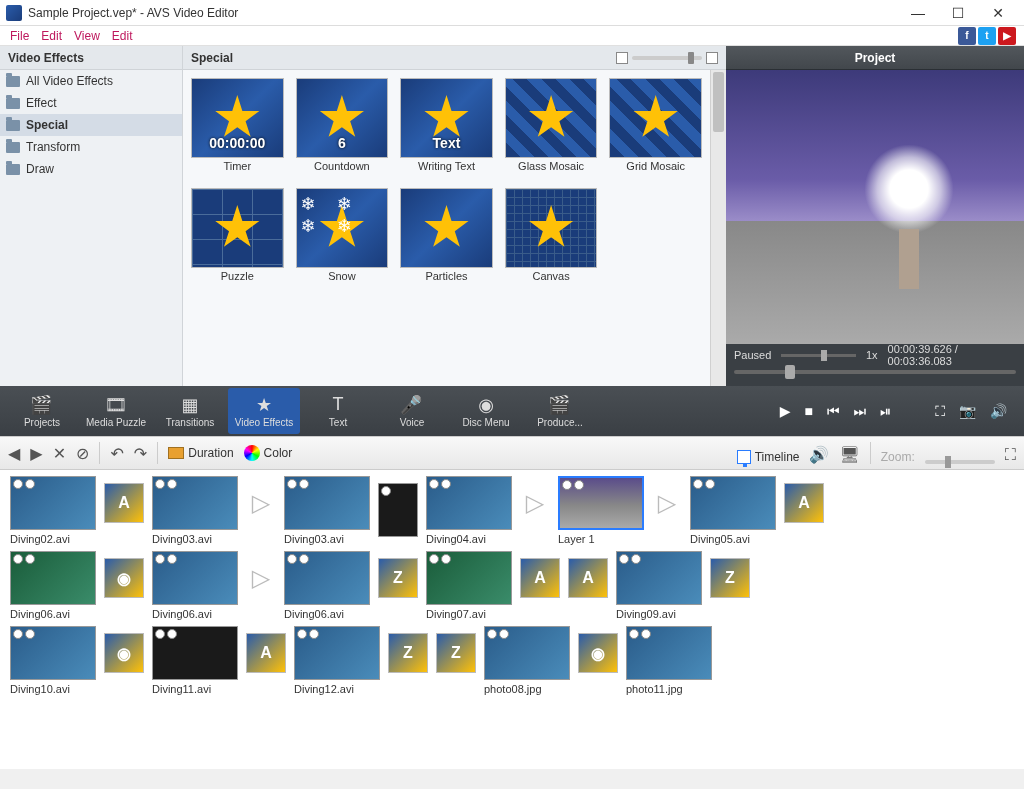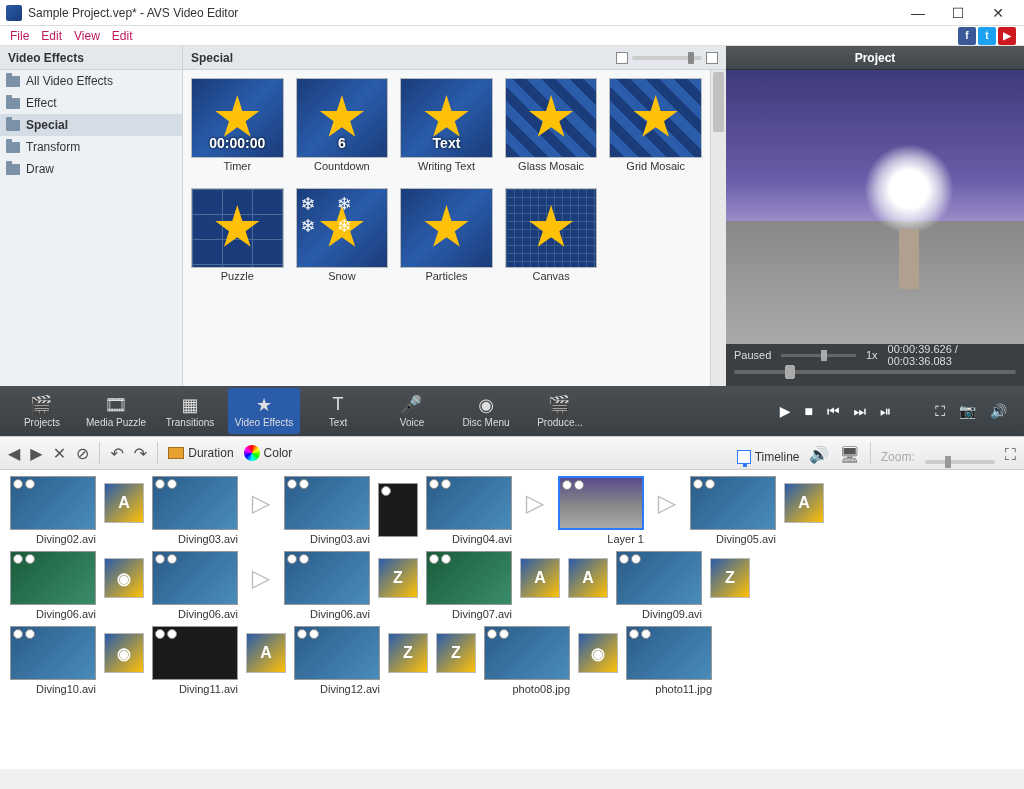--- a/index.html
+++ b/index.html
@@ -76,21 +76,21 @@
 .edit-tb .sep{width:1px;height:22px;background:#ccc}
 .edit-tb .lbl{display:flex;align-items:center;gap:4px}
 .edit-tb .rpart{margin-left:auto;display:flex;align-items:flex-end;gap:10px}
 .zoom-sl{width:70px;height:4px;background:#ccc;border-radius:2px;position:relative}
 .zoom-sl::after{content:"";position:absolute;left:20px;top:-4px;width:6px;height:12px;background:#999}
 .disabled{color:#aaa}
 
 
 .story { flex:1; height: 299px; background:#fff; overflow:auto; padding:6px 10px; }
 .srow{display:flex;align-items:flex-start;gap:8px;margin-bottom:6px}
-.clip{display:flex;flex-direction:column;align-items:flex-end}
+.clip{display:flex;flex-direction:column;align-items:flex-start}
 .clip-thumb{width:86px;height:54px;background:linear-gradient(135deg,#2a5c8a,#4a8cba);border:1px solid #999;position:relative}
 .clip-thumb.sel{border:2px solid #2a7cff}
 .clip-thumb .dot{position:absolute;top:2px;left:2px;width:10px;height:10px;background:#fff;border:1px solid #888;border-radius:50%}
 .clip-thumb .dot2{position:absolute;top:2px;left:14px;width:10px;height:10px;background:#fff;border:1px solid #888;border-radius:50%}
 .clip-label{font-size:11px;color:#333;margin-top:3px;max-width:86px;overflow:hidden;white-space:nowrap;text-overflow:ellipsis}
 .trans-thumb{width:40px;height:40px;border:1px solid #bbb;background:linear-gradient(135deg,#2a5caa,#ffc107);display:flex;align-items:center;justify-content:center;color:#fff;font-weight:bold;font-size:16px;margin-top:7px}
 .arrow{width:30px;height:40px;display:flex;align-items:center;justify-content:center;color:#bbb;font-size:24px;margin-top:7px}
 .clip-thumb.tree{background:linear-gradient(to bottom,#5a4c8a 0%,#888 55%,#aaa 100%)}
 .clip-thumb.dark{background:#1a1a1a}
 .clip-thumb.green{background:linear-gradient(135deg,#1a5c3a,#3a8c6a)}

